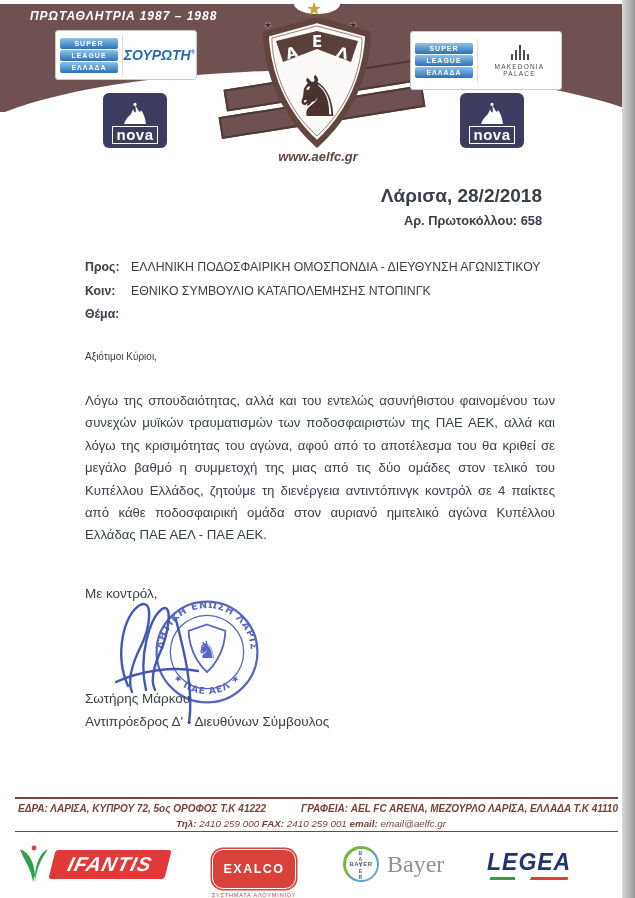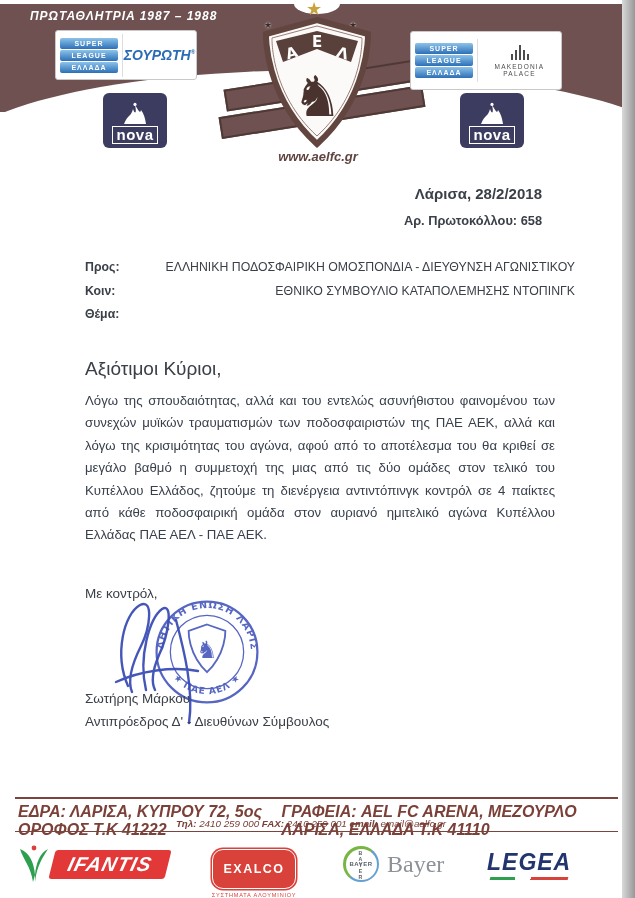--- a/index.html
+++ b/index.html
@@ -44,39 +44,39 @@
   .mak-bars span:nth-child(5){height:6px;}
   .mak-text{font-size:6.5px;letter-spacing:1.2px;}
   .nova{position:absolute;width:64px;height:55px;background:#3c3c60;border-radius:6px;z-index:5;
         display:flex;flex-direction:column;align-items:center;justify-content:flex-end;padding-bottom:4px;box-sizing:border-box;}
   .nova.left{left:103px;top:93px;}
   .nova.right{left:460px;top:93px;}
   .nova-word{color:#fff;font-size:15px;font-weight:bold;line-height:16px;border:1px solid #fff;
         padding:0 3px;letter-spacing:0.5px;}
   
   .abs{position:absolute;z-index:10;}
-  .date{left:330px;top:185px;width:212px;text-align:right;font-weight:600;font-size:15px;}
+  .date{left:330px;top:185px;width:212px;text-align:right;font-weight:600;font-size:19px;}
   .protocol{left:330px;top:213px;width:212px;text-align:right;font-weight:600;font-size:12.8px;}
   .recipients{left:85px;top:260px;width:490px;font-size:12.3px;}
-  .rec-row{display:flex;margin-bottom:9.5px;justify-content:space-between;}
+  .rec-row{display:flex;margin-bottom:9.5px;}
   .rec-label{width:46px;font-weight:bold;flex:none;}
-  .salutation{left:85px;top:351px;font-size:19px;margin-top:7px;}
+  .salutation{left:85px;top:351px;font-size:10px;}
   .bodytext{left:85px;top:390px;width:470px;font-size:13.2px;line-height:22.4px;
         text-align:justify;text-align-last:left;color:#39404c;}
   .closing{left:85px;top:586px;font-size:13.5px;}
   .stamp{left:152px;top:597px;width:110px;height:110px;z-index:11;}
   .signature{left:108px;top:592px;width:160px;height:135px;z-index:12;}
   .signer-name{left:85px;top:691px;font-size:13.5px;z-index:13;}
   .signer-title{left:85px;top:714px;font-size:13.5px;z-index:13;}
   
   .rule{left:15px;width:603px;height:2px;background:#7a453f;z-index:10;}
   .rule.r1{top:797px;}
   .rule.r2{top:831px;height:1px;}
-  .addr-line{left:18px;top:803px;width:600px;display:flex;justify-content:flex-end;
-        font-size:16px;font-weight:bold;font-style:italic;color:#7b4038;z-index:10;}
+  .addr-line{left:18px;top:803px;width:600px;display:flex;justify-content:space-between;
+        font-size:10px;font-weight:bold;font-style:italic;color:#7b4038;z-index:10;}
   .tel-line{left:0;top:818px;width:622px;text-align:center;font-size:9.8px;font-style:italic;
         color:#7b4038;z-index:10;}
   .tel-line b{font-weight:bold;}
   
   .sp{z-index:10;}
   .ifantis{left:18px;top:845px;display:flex;align-items:center;}
   .ifantis-box{background:#e23837;transform:skewX(-14deg);border-radius:3px;padding:3px 16px;margin-left:2px;}
   .ifantis-box span{display:inline-block;transform:skewX(0deg);color:#fff;font-weight:bold;
         font-style:italic;font-size:20px;letter-spacing:1px;}
   .exalco{left:206px;top:849px;width:96px;text-align:center;}

